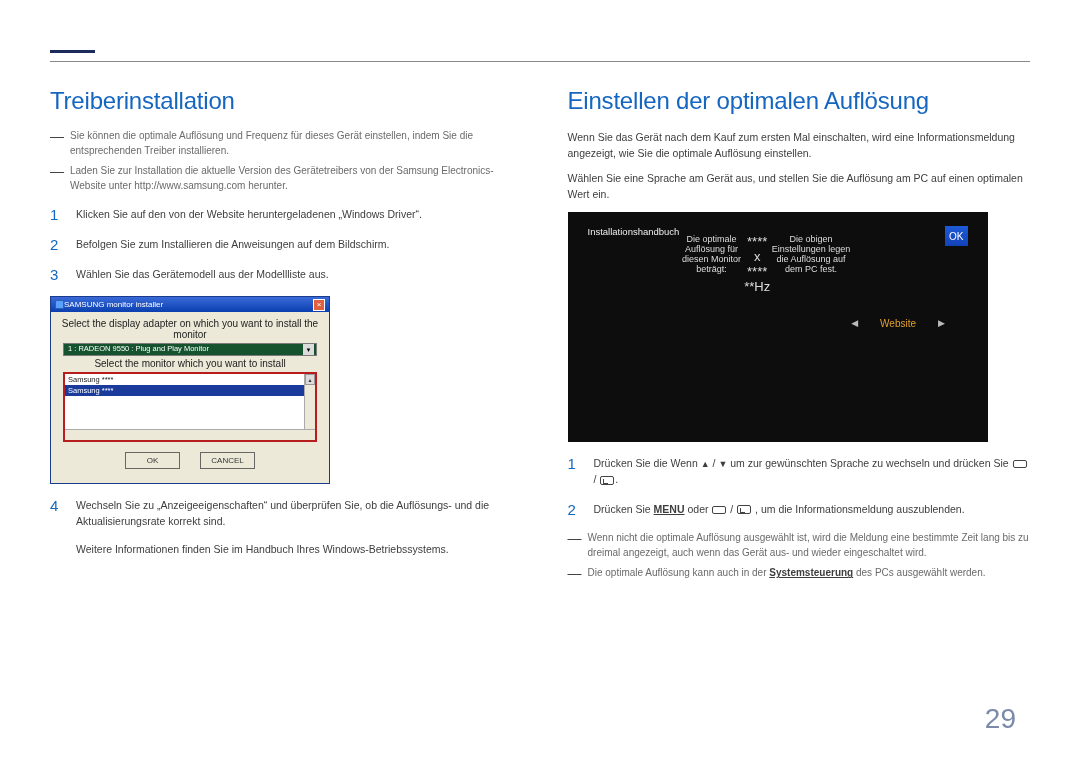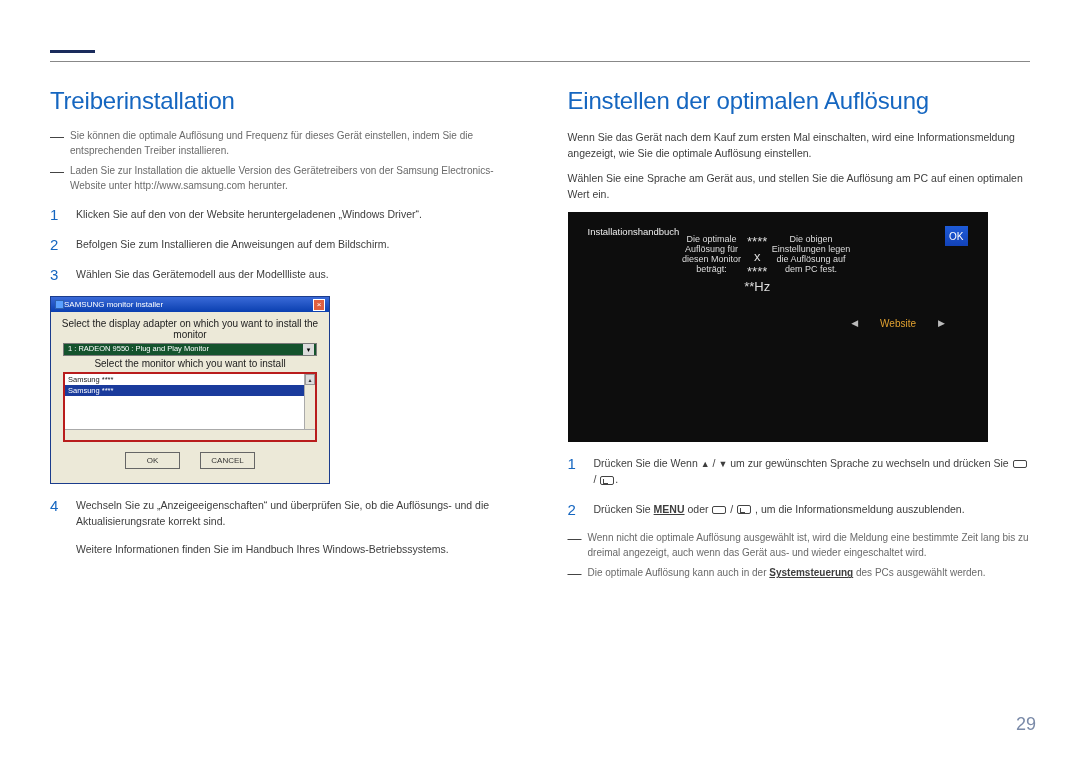--- a/index.html
+++ b/index.html
@@ -166,22 +166,22 @@
   .enter-icon {
     display:inline-block; width:14px; height:9px;
     border:1px solid #444; border-radius:2px;
     vertical-align:middle; position:relative; margin:0 1px;
   }
   .enter-icon::after {
     content:""; position:absolute; left:2px; top:2px;
     width:4px; height:4px; border-left:1px solid #444; border-bottom:1px solid #444;
   }
   .page-number {
-    position:absolute; right:44px; bottom:28px;
-    font-size:18px; color:#7a8aa8; font-weight:300;
+    position:absolute; right:64px; bottom:28px;
+    font-size:28px; color:#7a8aa8; font-weight:300;
   }
   b.inline-bold { font-weight:600; color:#3d3d3d;text-decoration:underline;}
 </style>
 </head>
 <body>
 
 <div class="page">
   <div class="header-bar"></div>
   <div class="header-line"></div>
 

